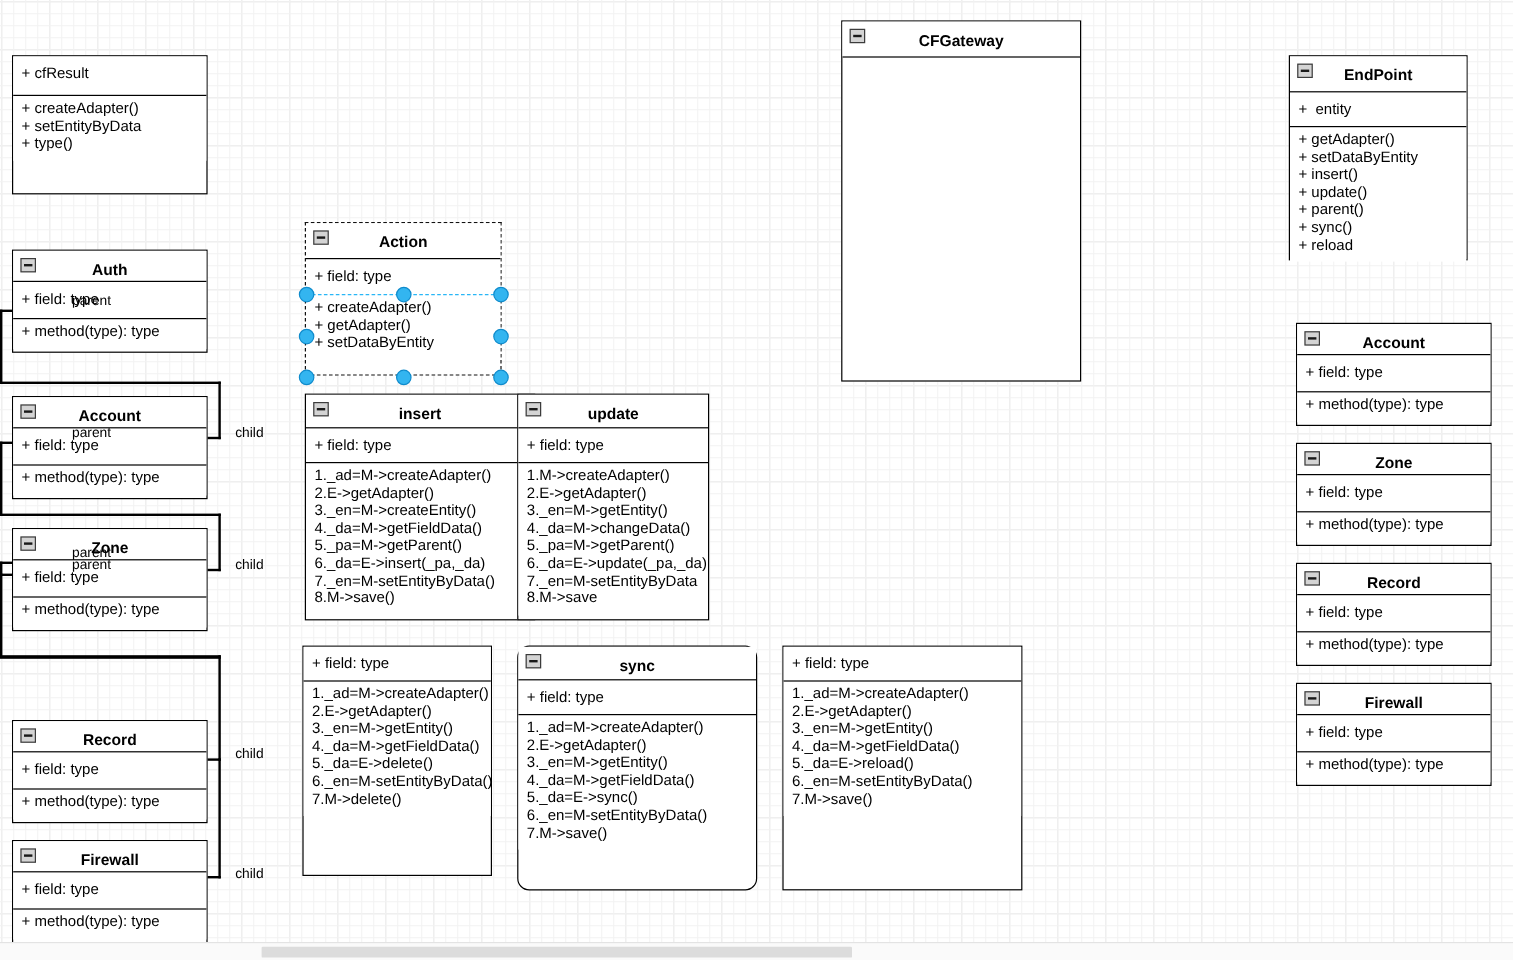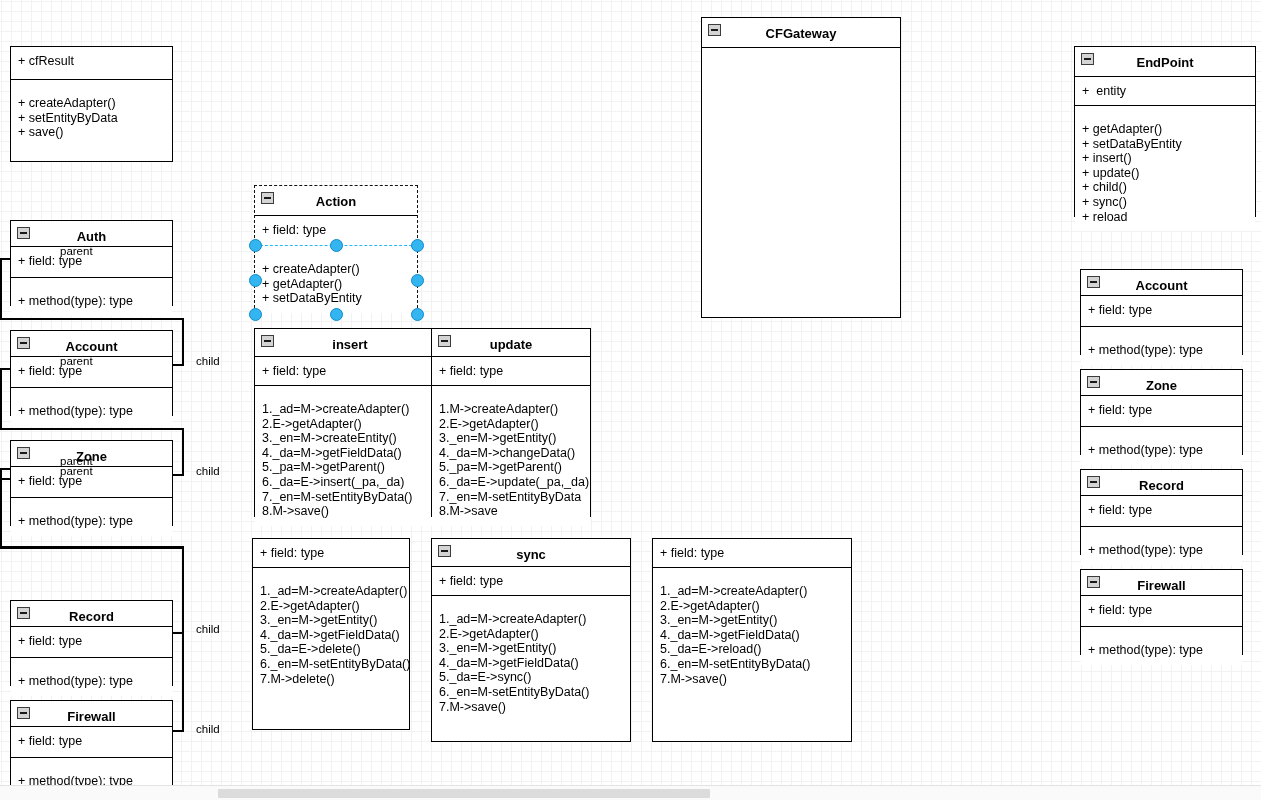--- a/index.html
+++ b/index.html
@@ -69,21 +69,21 @@
     padding: 7px 6px 7px 7px;
     background: #ffffff;
   }
   .uml .sect.div {
     border-top: 1.6px solid #000000;
   }
   .uml .sect .row {
     line-height: 14.6px;
     white-space: pre;
   }
-  .uml .sect.pad-top { padding-top: 16px; }
+  .uml .sect.pad-top { padding-top: 3px; }
 
   
   .uml.selected {
     border: 1.5px dashed #111111;
     background: #ffffff;
     z-index: 9;
   }
   .uml.selected .sect.div {
     border-top: 1.5px dashed #29b6f6;
   }
@@ -187,35 +187,35 @@
     </div>
 
   <div id="class-layer">
       <div class="uml" style="left: 10px; top: 46px; width: 163px; height: 116px;">
         <div class="sect" style="height: 32px;">
           <div class="row">+ cfResult</div>
         </div>
         <div class="sect div pad-top">
           <div class="row">+ createAdapter()</div>
           <div class="row">+ setEntityByData</div>
-          <div class="row">+ save()</div>
+          <div class="row">+ type()</div>
         </div>
       </div>
       <div class="uml selected" style="left: 254px; top: 185px; width: 164px; height: 128px;">
         <div class="hdr" style="height: 30px;"><span class="collapse"></span><span>Action</span></div>
         <div class="sect" style="height: 29px;">
           <div class="row">+ field: type</div>
         </div>
         <div class="sect div pad-top">
           <div class="row">+ createAdapter()</div>
           <div class="row">+ getAdapter()</div>
           <div class="row">+ setDataByEntity</div>
         </div>
       </div>
-      <div class="uml" style="left: 10px; top: 220px; width: 163px; height: 86px;">
+      <div class="uml" style="left: 10px; top: 208px; width: 163px; height: 86px;">
         <div class="hdr" style="height: 26px;"><span class="collapse"></span><span>Auth</span></div>
         <div class="sect" style="height: 30px;">
           <div class="row">+ field: type</div>
         </div>
         <div class="sect div pad-top">
           <div class="row">+ method(type): type</div>
         </div>
       </div>
       <div class="uml" style="left: 10px; top: 330px; width: 163px; height: 86px;">
         <div class="hdr" style="height: 26px;"><span class="collapse"></span><span>Account</span></div>
@@ -292,21 +292,21 @@
         <div class="sect div pad-top">
           <div class="row">1._ad=M-&gt;createAdapter()</div>
           <div class="row">2.E-&gt;getAdapter()</div>
           <div class="row">3._en=M-&gt;getEntity()</div>
           <div class="row">4._da=M-&gt;getFieldData()</div>
           <div class="row">5._da=E-&gt;delete()</div>
           <div class="row">6._en=M-setEntityByData()</div>
           <div class="row">7.M-&gt;delete()</div>
         </div>
       </div>
-      <div class="uml" style="left: 431px; top: 538px; width: 200px; height: 204px;">
+      <div class="uml" style="left: 431px; top: 538px; width: 200px; height: 204px; border-radius: 10px;">
         <div class="hdr" style="height: 28px;"><span class="collapse"></span><span>sync</span></div>
         <div class="sect" style="height: 28px;">
           <div class="row">+ field: type</div>
         </div>
         <div class="sect div pad-top">
           <div class="row">1._ad=M-&gt;createAdapter()</div>
           <div class="row">2.E-&gt;getAdapter()</div>
           <div class="row">3._en=M-&gt;getEntity()</div>
           <div class="row">4._da=M-&gt;getFieldData()</div>
           <div class="row">5._da=E-&gt;sync()</div>
@@ -324,31 +324,31 @@
           <div class="row">3._en=M-&gt;getEntity()</div>
           <div class="row">4._da=M-&gt;getFieldData()</div>
           <div class="row">5._da=E-&gt;reload()</div>
           <div class="row">6._en=M-setEntityByData()</div>
           <div class="row">7.M-&gt;save()</div>
         </div>
       </div>
       <div class="uml" style="left: 701px; top: 17px; width: 200px; height: 301px;">
         <div class="hdr" style="height: 30px;"><span class="collapse"></span><span>CFGateway</span></div>
       </div>
-      <div class="uml" style="left: 1074px; top: 46px; width: 182px; height: 171px;">
+      <div class="uml" style="left: 1074px; top: 46px; width: 149px; height: 171px;">
         <div class="hdr" style="height: 30px;"><span class="collapse"></span><span>EndPoint</span></div>
         <div class="sect" style="height: 28px;">
           <div class="row">+  entity</div>
         </div>
         <div class="sect div pad-top">
           <div class="row">+ getAdapter()</div>
           <div class="row">+ setDataByEntity</div>
           <div class="row">+ insert()</div>
           <div class="row">+ update()</div>
-          <div class="row">+ child()</div>
+          <div class="row">+ parent()</div>
           <div class="row">+ sync()</div>
           <div class="row">+ reload</div>
         </div>
       </div>
       <div class="uml" style="left: 1080px; top: 269px; width: 163px; height: 86px;">
         <div class="hdr" style="height: 26px;"><span class="collapse"></span><span>Account</span></div>
         <div class="sect" style="height: 30px;">
           <div class="row">+ field: type</div>
         </div>
         <div class="sect div pad-top">

